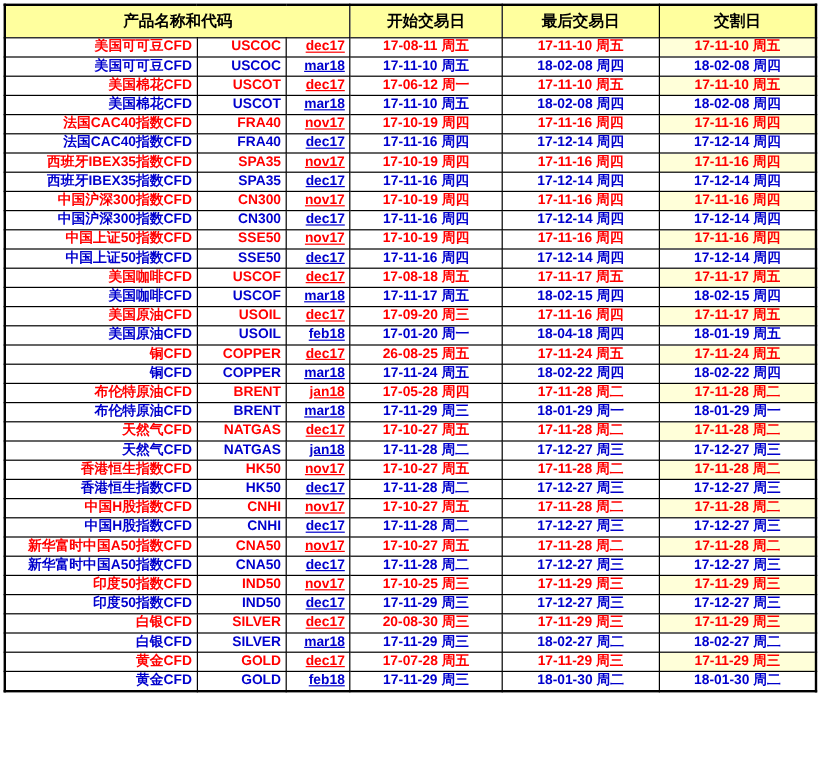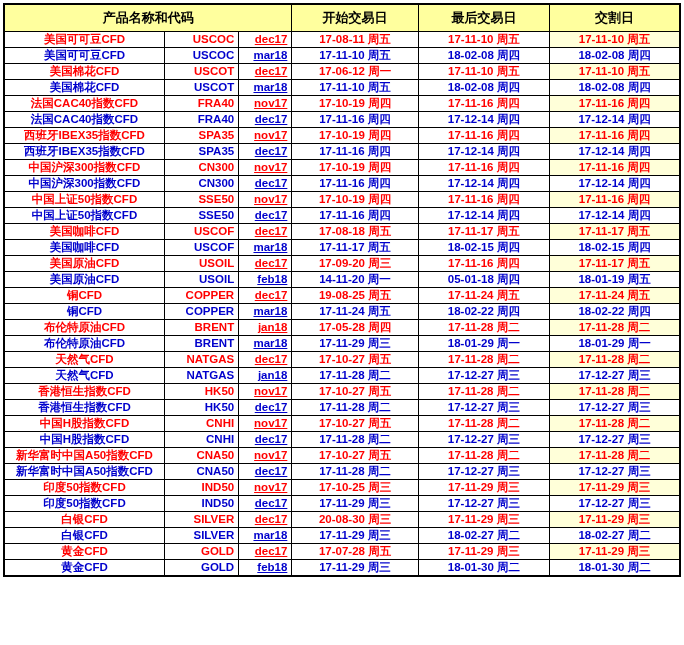--- a/index.html
+++ b/index.html
@@ -46,21 +46,21 @@
   
   tbody td {
     height: 15px;
     line-height: 15px;
     font-size: 11.5px;
     vertical-align: middle;
   }
   tr.r-red td { color: #ff0000; }
   tr.r-blue td { color: #0000cc; }
 
-  td.c-name  { text-align: center; }
+  td.c-name  { text-align: right; }
   td.c-sym   { text-align: right; }
   td.c-month { text-align: right; text-decoration: underline; }
   td.c-start, td.c-last, td.c-settle { text-align: center; }
 
   tr.r-red td.c-settle { background: #ffffd9; }
   tr.r-blue td.c-settle { background: #ffffff; }
 
   
   col.w-name   { width: 160px; }
   col.w-sym    { width: 74px; }
@@ -208,29 +208,29 @@
           <td class="c-sym">USOIL</td>
           <td class="c-month">dec17</td>
           <td class="c-start">17-09-20 周三</td>
           <td class="c-last">17-11-16 周四</td>
           <td class="c-settle">17-11-17 周五</td>
         </tr>
         <tr class="r-blue">
           <td class="c-name">美国原油CFD</td>
           <td class="c-sym">USOIL</td>
           <td class="c-month">feb18</td>
-          <td class="c-start">14-11-20 周一</td>
-          <td class="c-last">05-01-18 周四</td>
+          <td class="c-start">17-01-20 周一</td>
+          <td class="c-last">18-04-18 周四</td>
           <td class="c-settle">18-01-19 周五</td>
         </tr>
         <tr class="r-red">
           <td class="c-name">铜CFD</td>
           <td class="c-sym">COPPER</td>
           <td class="c-month">dec17</td>
-          <td class="c-start">19-08-25 周五</td>
+          <td class="c-start">26-08-25 周五</td>
           <td class="c-last">17-11-24 周五</td>
           <td class="c-settle">17-11-24 周五</td>
         </tr>
         <tr class="r-blue">
           <td class="c-name">铜CFD</td>
           <td class="c-sym">COPPER</td>
           <td class="c-month">mar18</td>
           <td class="c-start">17-11-24 周五</td>
           <td class="c-last">18-02-22 周四</td>
           <td class="c-settle">18-02-22 周四</td>

